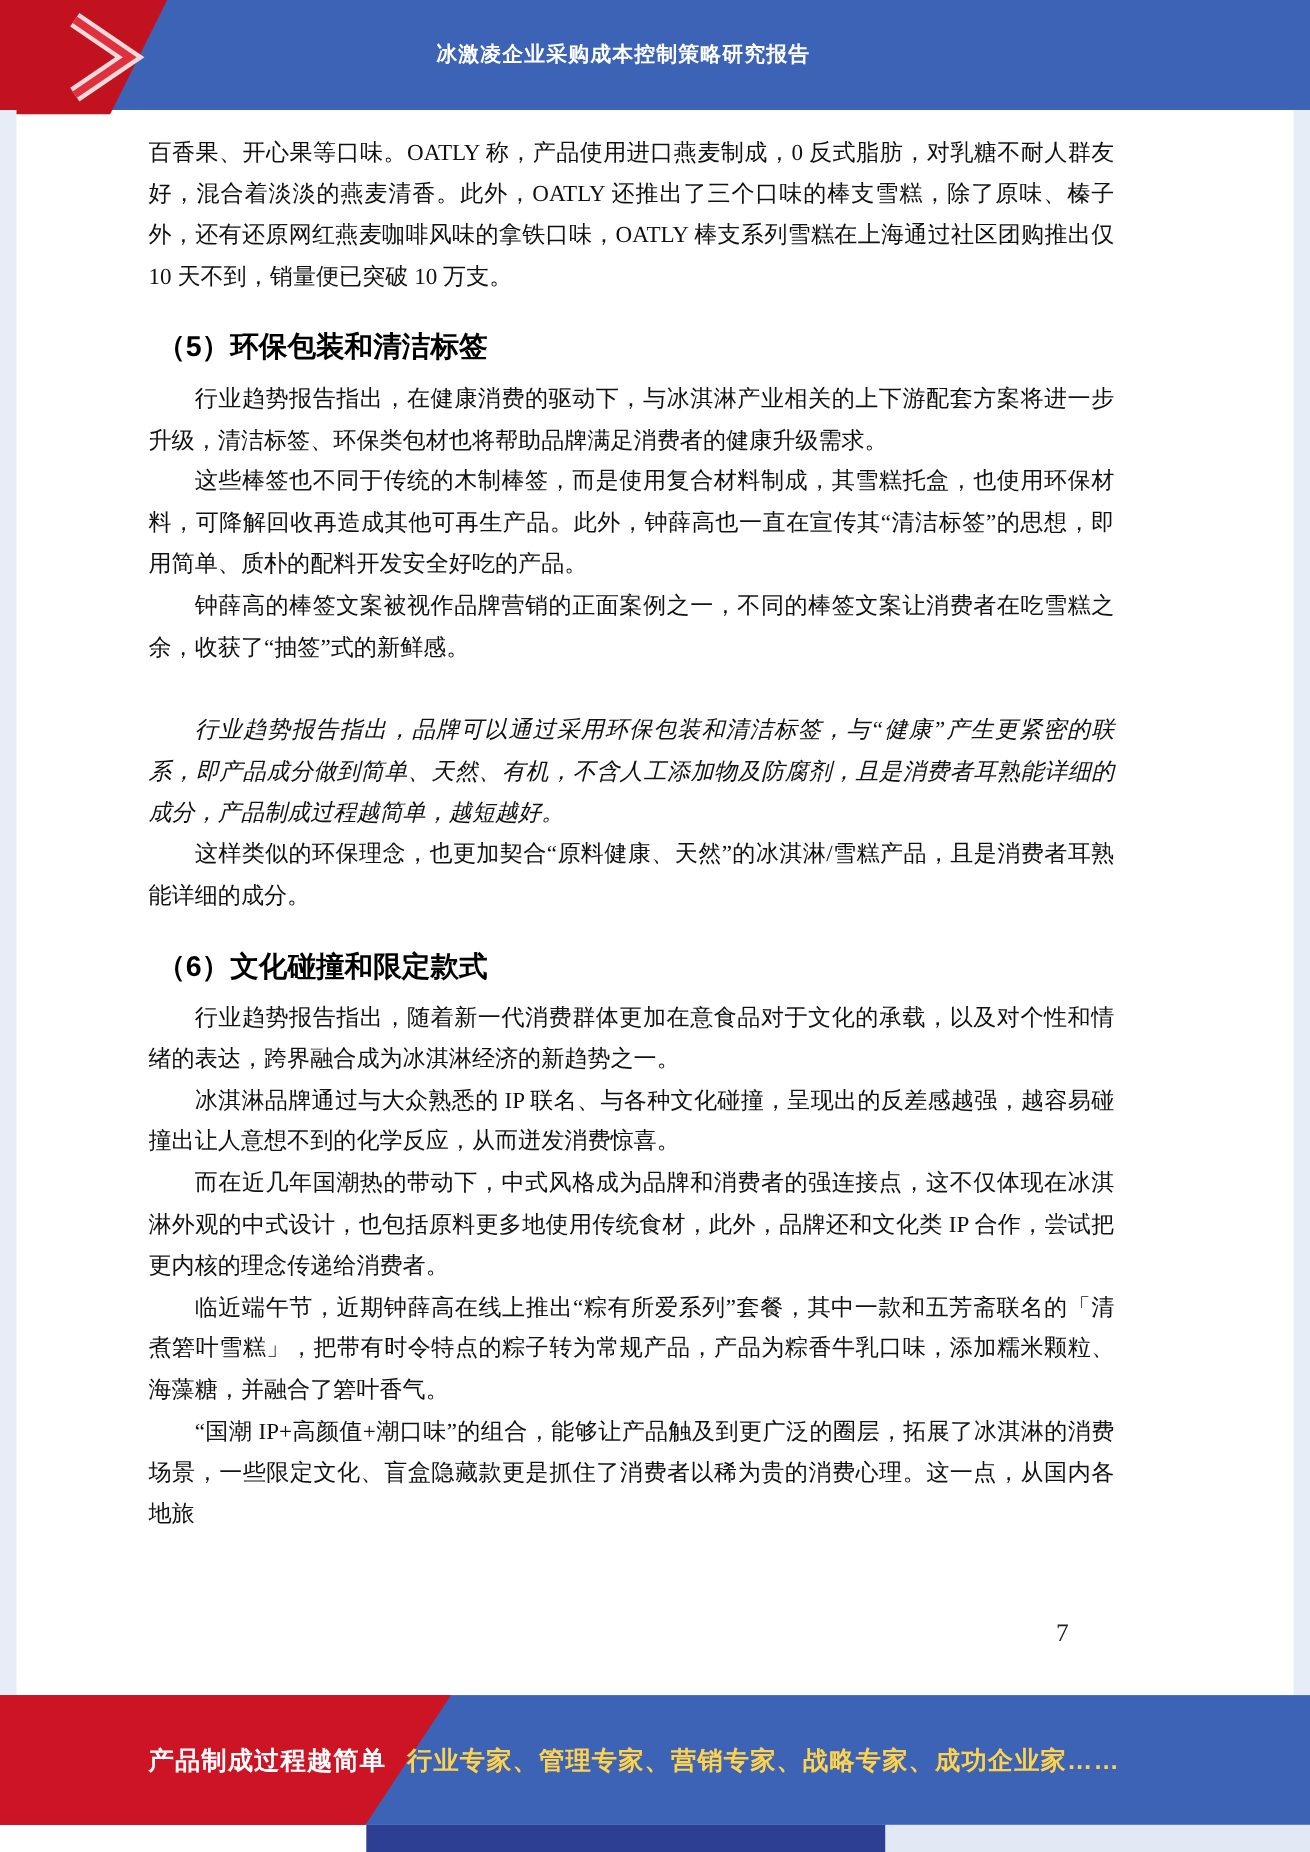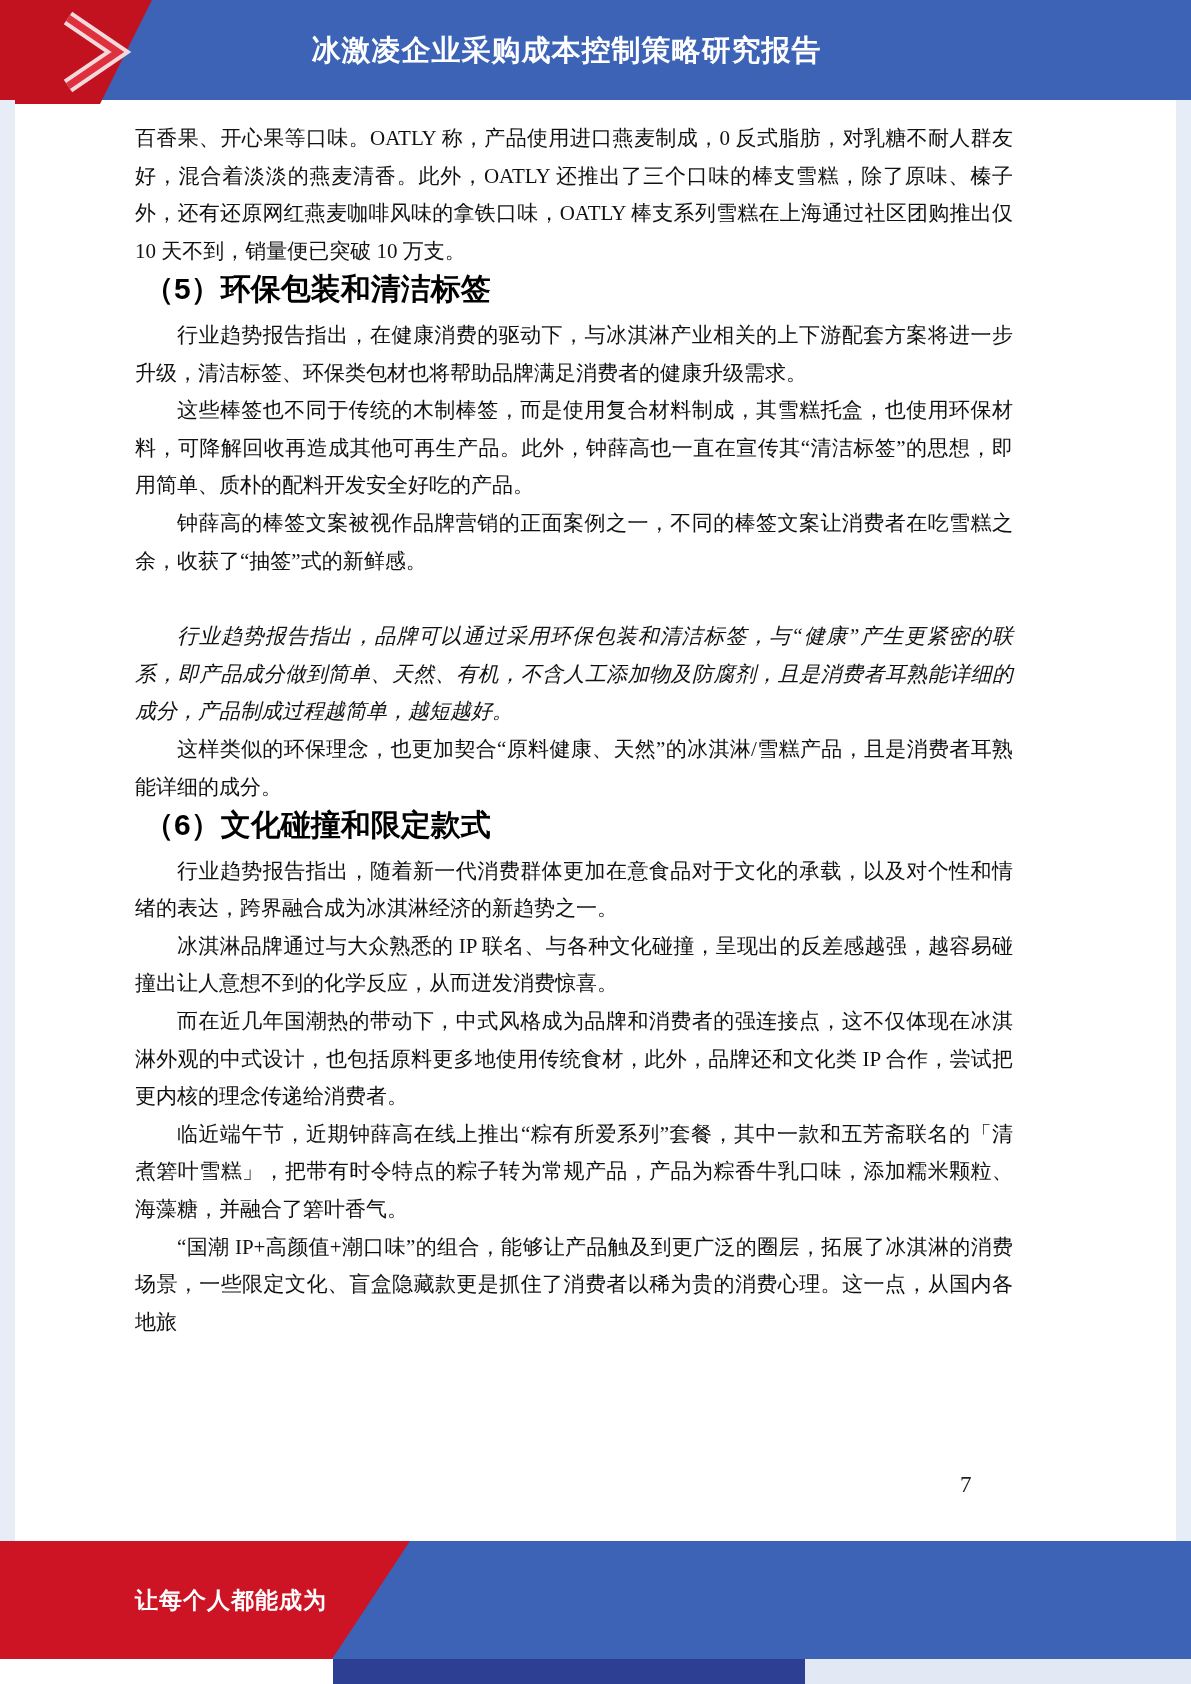--- a/index.html
+++ b/index.html
@@ -35,43 +35,44 @@
   .header-title {
     position: absolute;
     left: 0; right: 0;
     top: 0; height: 100px;
     line-height: 100px;
     text-align: center;
     padding-right: 58px;
     color: #ffffff;
     font-family: "Liberation Sans", "DejaVu Sans", sans-serif;
     font-weight: bold;
-    font-size: 29px;
+    font-size: 19px;
     letter-spacing: 1px;
   }
 
   
   .content {
     position: absolute;
     top: 120px;
     left: 135px;
     width: 878px;
     color: #111111;
     font-size: 21px;
     line-height: 37.6px;
     text-align: justify;
   }
   .para { text-indent: 2em; }
   .para.no-indent { text-indent: 0; }
   .para.gap { margin-top: 38px; font-style: italic; }
   .section-heading {
     font-family: "Liberation Sans", "DejaVu Sans", sans-serif;
     font-weight: bold;
-    font-size: 30px;
+    font-size: 26px;
     color: #000000;
+    margin-top: 27px;
     margin-bottom: 9px;
     text-indent: 0.3em;
   }
 
   .page-number {
     position: absolute;
     left: 960px;
     top: 1472px;
     font-size: 23px;
     color: #222222;
@@ -162,16 +163,17 @@
     <p class="para">“国潮 IP+高颜值+潮口味”的组合，能够让产品触及到更广泛的圈层，拓展了冰淇淋的消费场景，一些限定文化、盲盒隐藏款更是抓住了消费者以稀为贵的消费心理。这一点，从国内各地旅</p>
   </div>
 
   <div class="page-number">7</div>
 
   <div class="footer">
     <div class="footer-blue"></div>
     <div class="footer-red"></div>
     <div class="footer-substrip"></div>
     <div class="footer-substrip-right"></div>
-    <span class="footer-left-text">让每个人都能成为</span>
+    <span class="footer-left-text">产品制成过程越简单</span>
+    <span class="footer-right-text">行业专家、管理专家、营销专家、战略专家、成功企业家……</span>
   </div>
 
 </div>
 
 </body></html>

